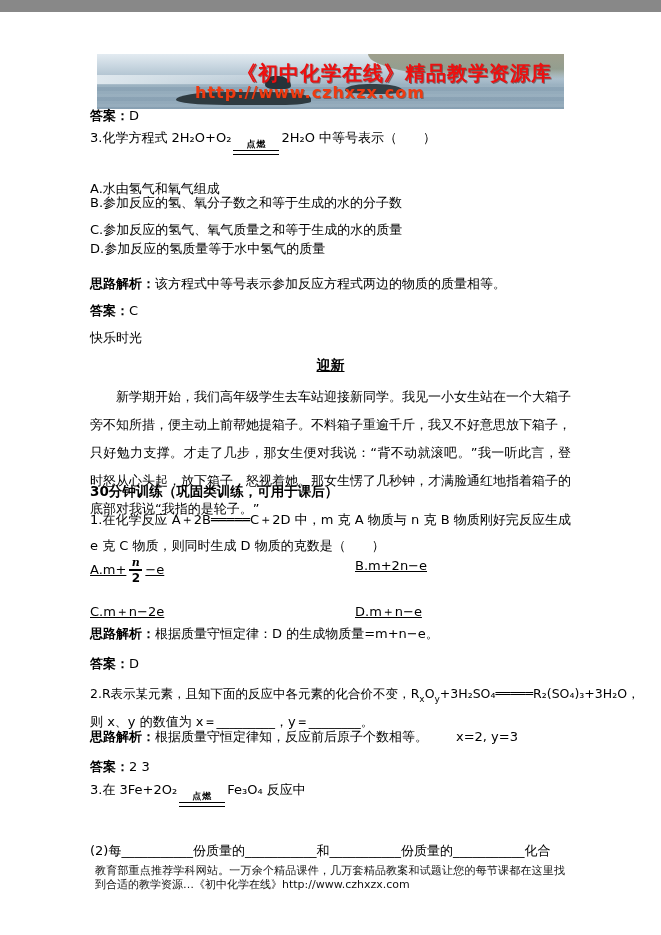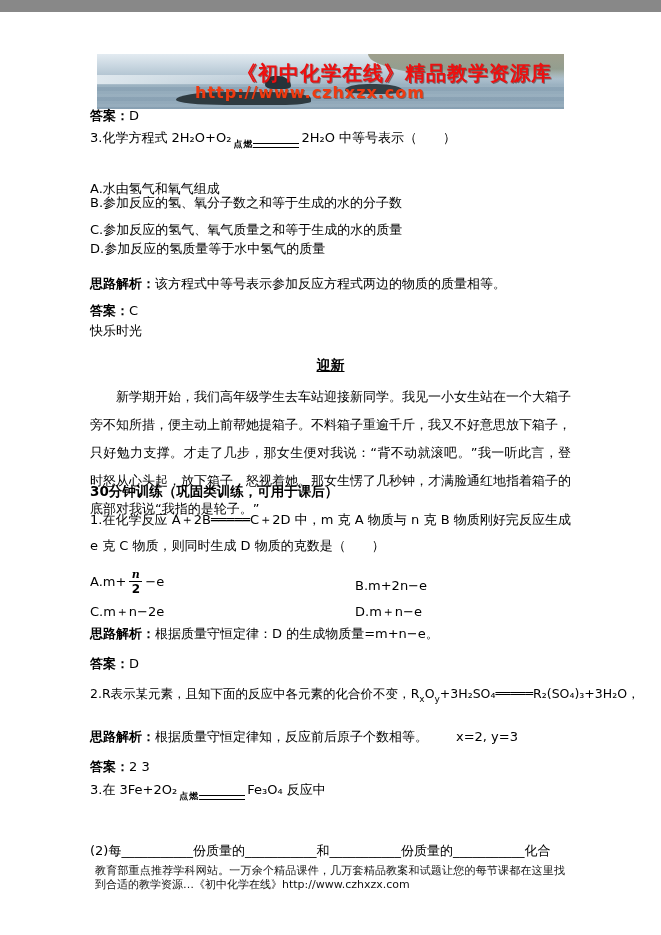--- a/index.html
+++ b/index.html
@@ -39,34 +39,34 @@
   
   .ln{position:absolute;left:90px;width:481px;font-size:13px;line-height:18px;}
   .bl{font-weight:bold;}
   .nowrap{white-space:nowrap;font-size:12.5px;}
   .center{text-align:center;font-weight:bold;font-size:14px;text-decoration:underline;}
   .para{position:absolute;left:90px;width:481px;font-size:13px;line-height:28px;
     text-align:justify;text-indent:2em;}
   .q1block{position:absolute;left:90px;width:481px;font-size:13px;line-height:26px;text-align:justify;}
   .heading{font-weight:bold;font-size:13.5px;}
   
-  .eq{display:inline-flex;align-items:center;vertical-align:-5px;margin:0 2px;}
+  .eq{display:inline-flex;flex-direction:column;align-items:center;vertical-align:-5px;margin:0 2px;}
   .cond{font-style:normal;font-weight:bold;font-size:9px;line-height:9px;letter-spacing:1px;}
   .dline{display:block;width:46px;height:5px;border-top:1.5px solid #000;border-bottom:1.5px solid #000;
     box-sizing:border-box;margin-top:1px;}
   sub{font-size:9px;}
   
   .frac{display:inline-flex;flex-direction:column;align-items:center;vertical-align:middle;
     margin:0 3px;line-height:1;}
   .num{font-family:"DejaVu Serif","Liberation Serif",serif;font-style:italic;font-weight:bold;
     font-size:11px;line-height:11px;}
   .fbar{display:block;width:13px;height:1.5px;background:#000;margin:1px 0;}
   .den{font-weight:bold;font-size:12px;line-height:12px;font-style:normal;}
   
-  .optrow{display:flex;align-items:flex-end;}
+  .optrow{display:flex;align-items:flex-start;text-decoration:underline;}
   .optcell{display:inline-block;width:265px;}
   .optcell2{display:inline-block;flex:1;}
   .xtra{margin-left:28px;}
   .footer{position:absolute;left:95px;top:852px;width:470px;font-size:11px;line-height:14px;
     text-align:justify;color:#101010;}
 </style>
 </head>
 <body>
 
 <div class="page">
@@ -96,21 +96,21 @@
   <div class="ln" style="top:182px">B.参加反应的氢、氧分子数之和等于生成的水的分子数</div>
   <div class="ln" style="top:209px">C.参加反应的氢气、氧气质量之和等于生成的水的质量</div>
   <div class="ln" style="top:228px">D.参加反应的氢质量等于水中氢气的质量</div>
   <div class="ln" style="top:263px">
     <span class="bl">思路解析：</span><span>该方程式中等号表示参加反应方程式两边的物质的质量相等。</span>
   </div>
   <div class="ln" style="top:290px">
     <span class="bl">答案：</span><span>C</span>
   </div>
 
-  <div class="ln" style="top:310px">快乐时光</div>
+  <div class="ln" style="top:317px">快乐时光</div>
   <div class="ln center" style="top:344px">迎新</div>
   <div class="para" style="top:371px">新学期开始，我们高年级学生去车站迎接新同学。我见一小女生站在一个大箱子旁不知所措，便主动上前帮她提箱子。不料箱子重逾千斤，我又不好意思放下箱子，只好勉力支撑。才走了几步，那女生便对我说：“背不动就滚吧。”我一听此言，登时怒从心头起，放下箱子，怒视着她。那女生愣了几秒钟，才满脸通红地指着箱子的底部对我说“我指的是轮子。”</div>
 
   <div class="ln heading" style="top:470px">30分钟训练（巩固类训练，可用于课后）</div>
   <div class="q1block" style="top:495px">1.在化学反应 A＋2B═════C＋2D 中，m 克 A 物质与 n 克 B 物质刚好完反应生成 e 克 C 物质，则同时生成 D 物质的克数是（　　）</div>
 
   <div class="ln optrow" style="top:545px;height:38px">
     <span class="optcell">
       <span>A.m+</span><span class="frac">
           <b class="num">n</b>
@@ -128,20 +128,21 @@
   <div class="ln" style="top:613px">
     <span class="bl">思路解析：</span><span>根据质量守恒定律：D 的生成物质量=m+n−e。</span>
   </div>
   <div class="ln" style="top:643px">
     <span class="bl">答案：</span><span>D</span>
   </div>
 
   <div class="ln nowrap" style="top:673px">
     <span>2.R表示某元素，且知下面的反应中各元素的化合价不变，</span><span><span>R</span><sub>x</sub><span>O</span><sub>y</sub><span>+3H₂SO₄</span><span>═════</span><span>R₂(SO₄)₃+3H₂O，</span></span>
   </div>
+  <div class="ln" style="top:701px">则 x、y 的数值为 x＝_________，y＝________。</div>
 
   <div class="ln" style="top:716px">
     <span class="bl">思路解析：</span><span>根据质量守恒定律知，反应前后原子个数相等。</span><span class="xtra">x=2, y=3</span>
   </div>
   <div class="ln" style="top:746px">
     <span class="bl">答案：</span><span>2 3</span>
   </div>
 
   <div class="ln" style="top:769px">
     <span>3.在 3Fe+2O₂</span><span class="eq">

